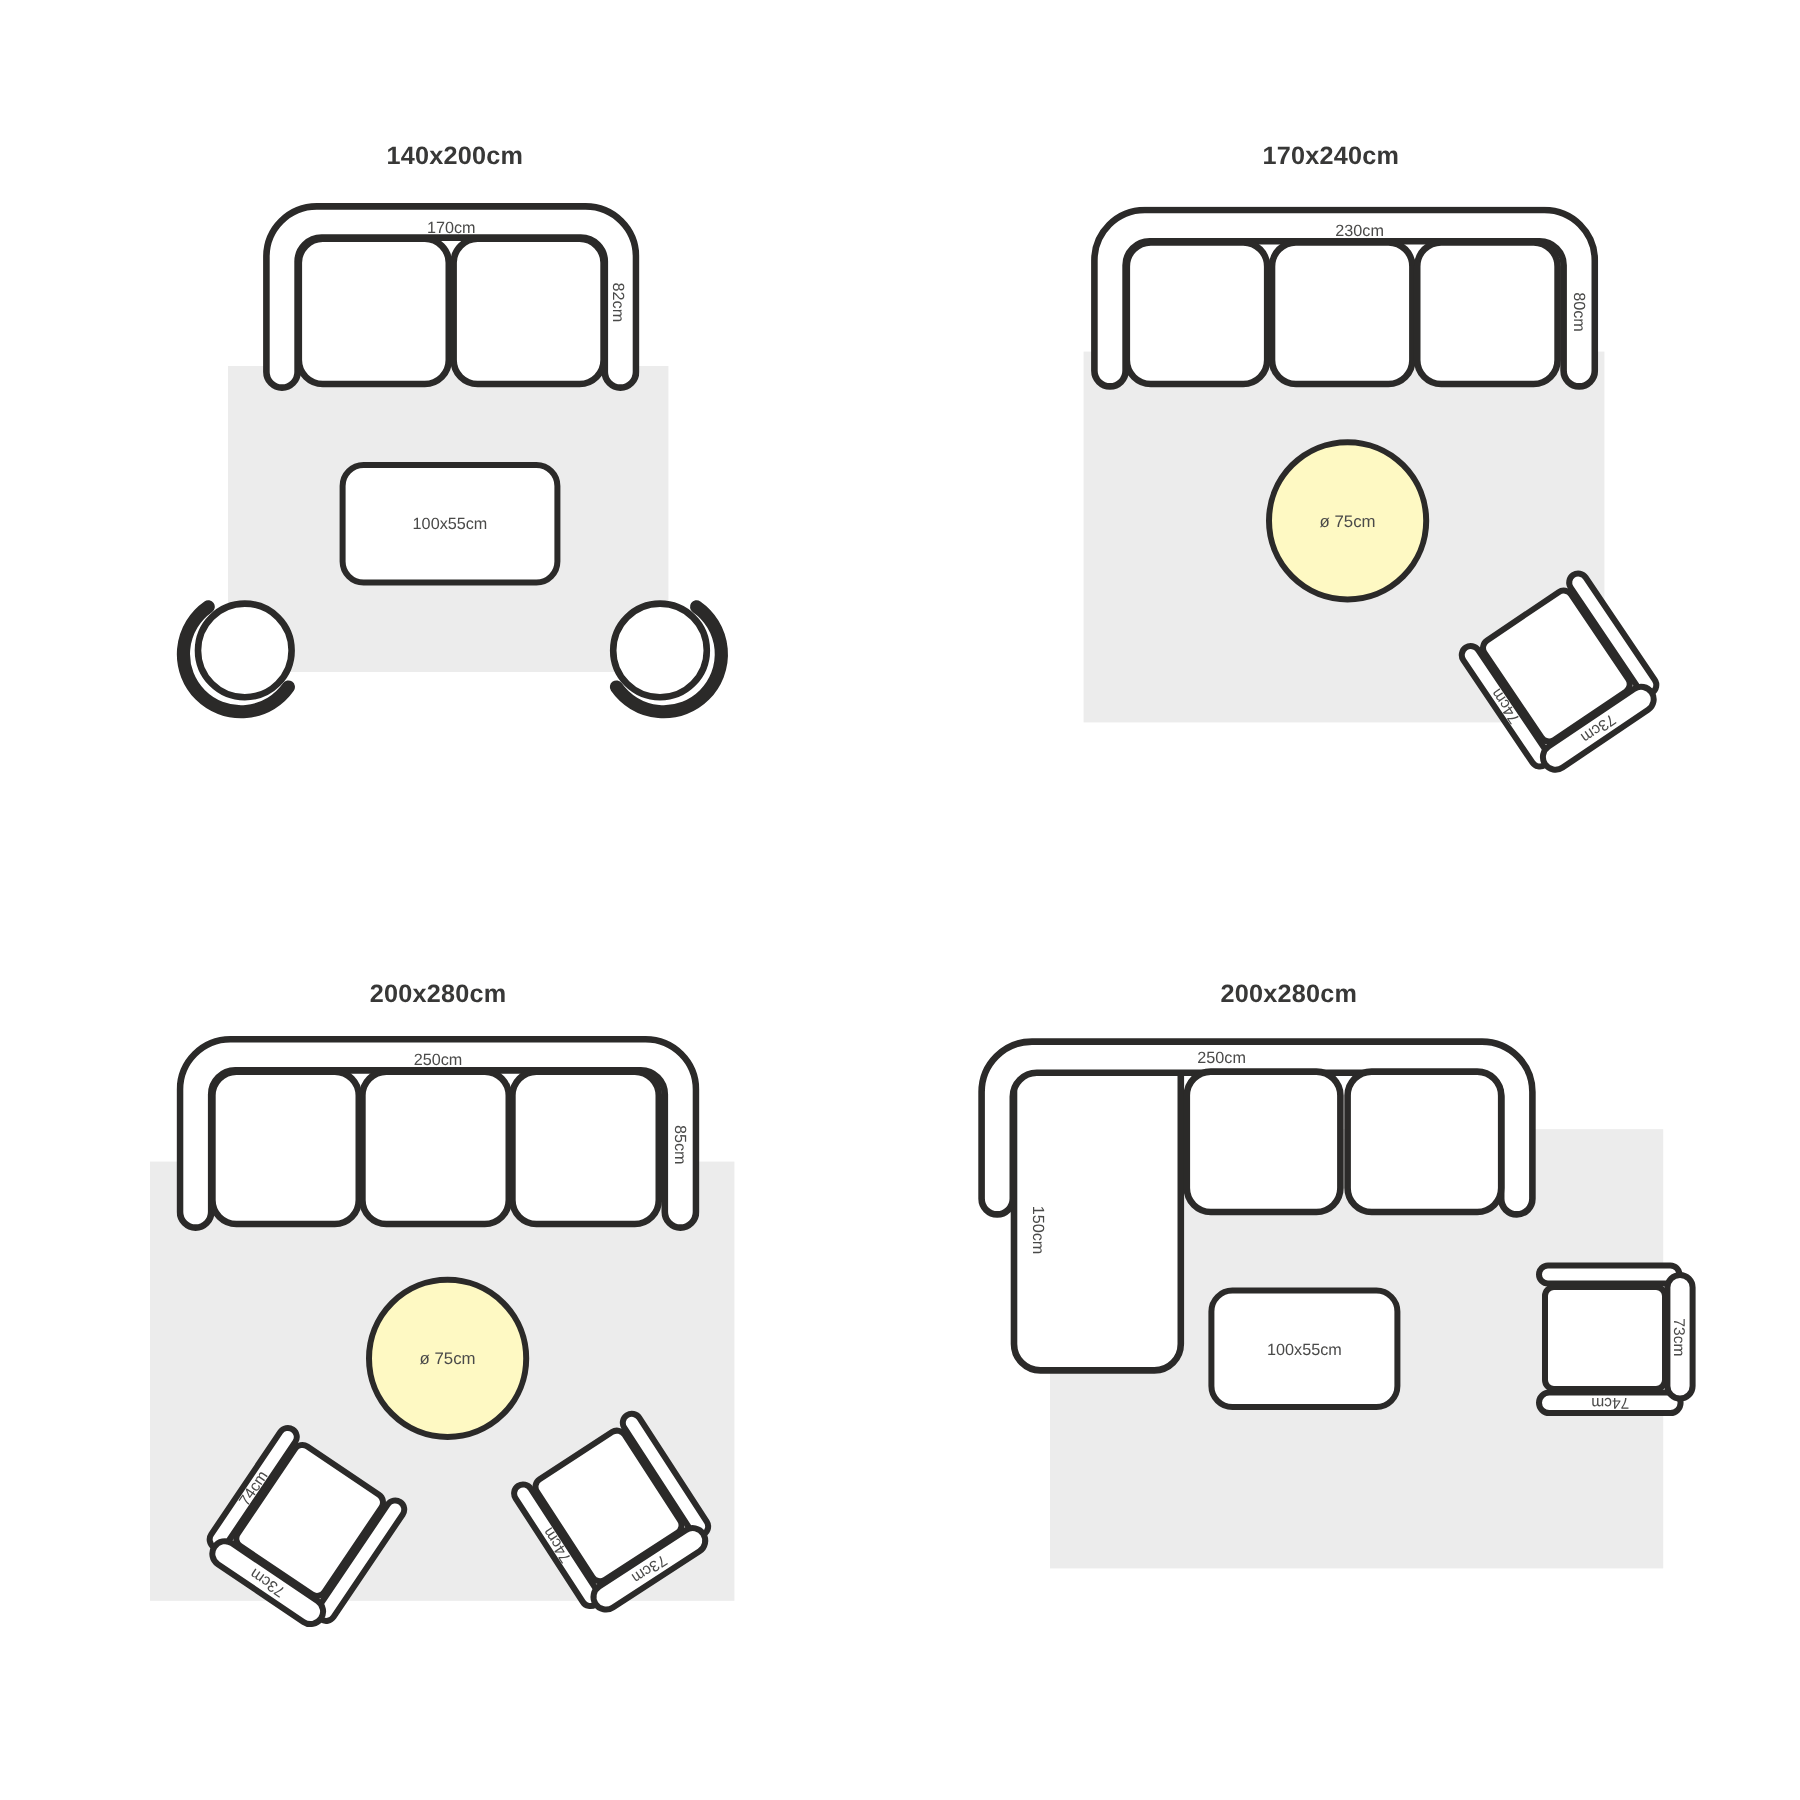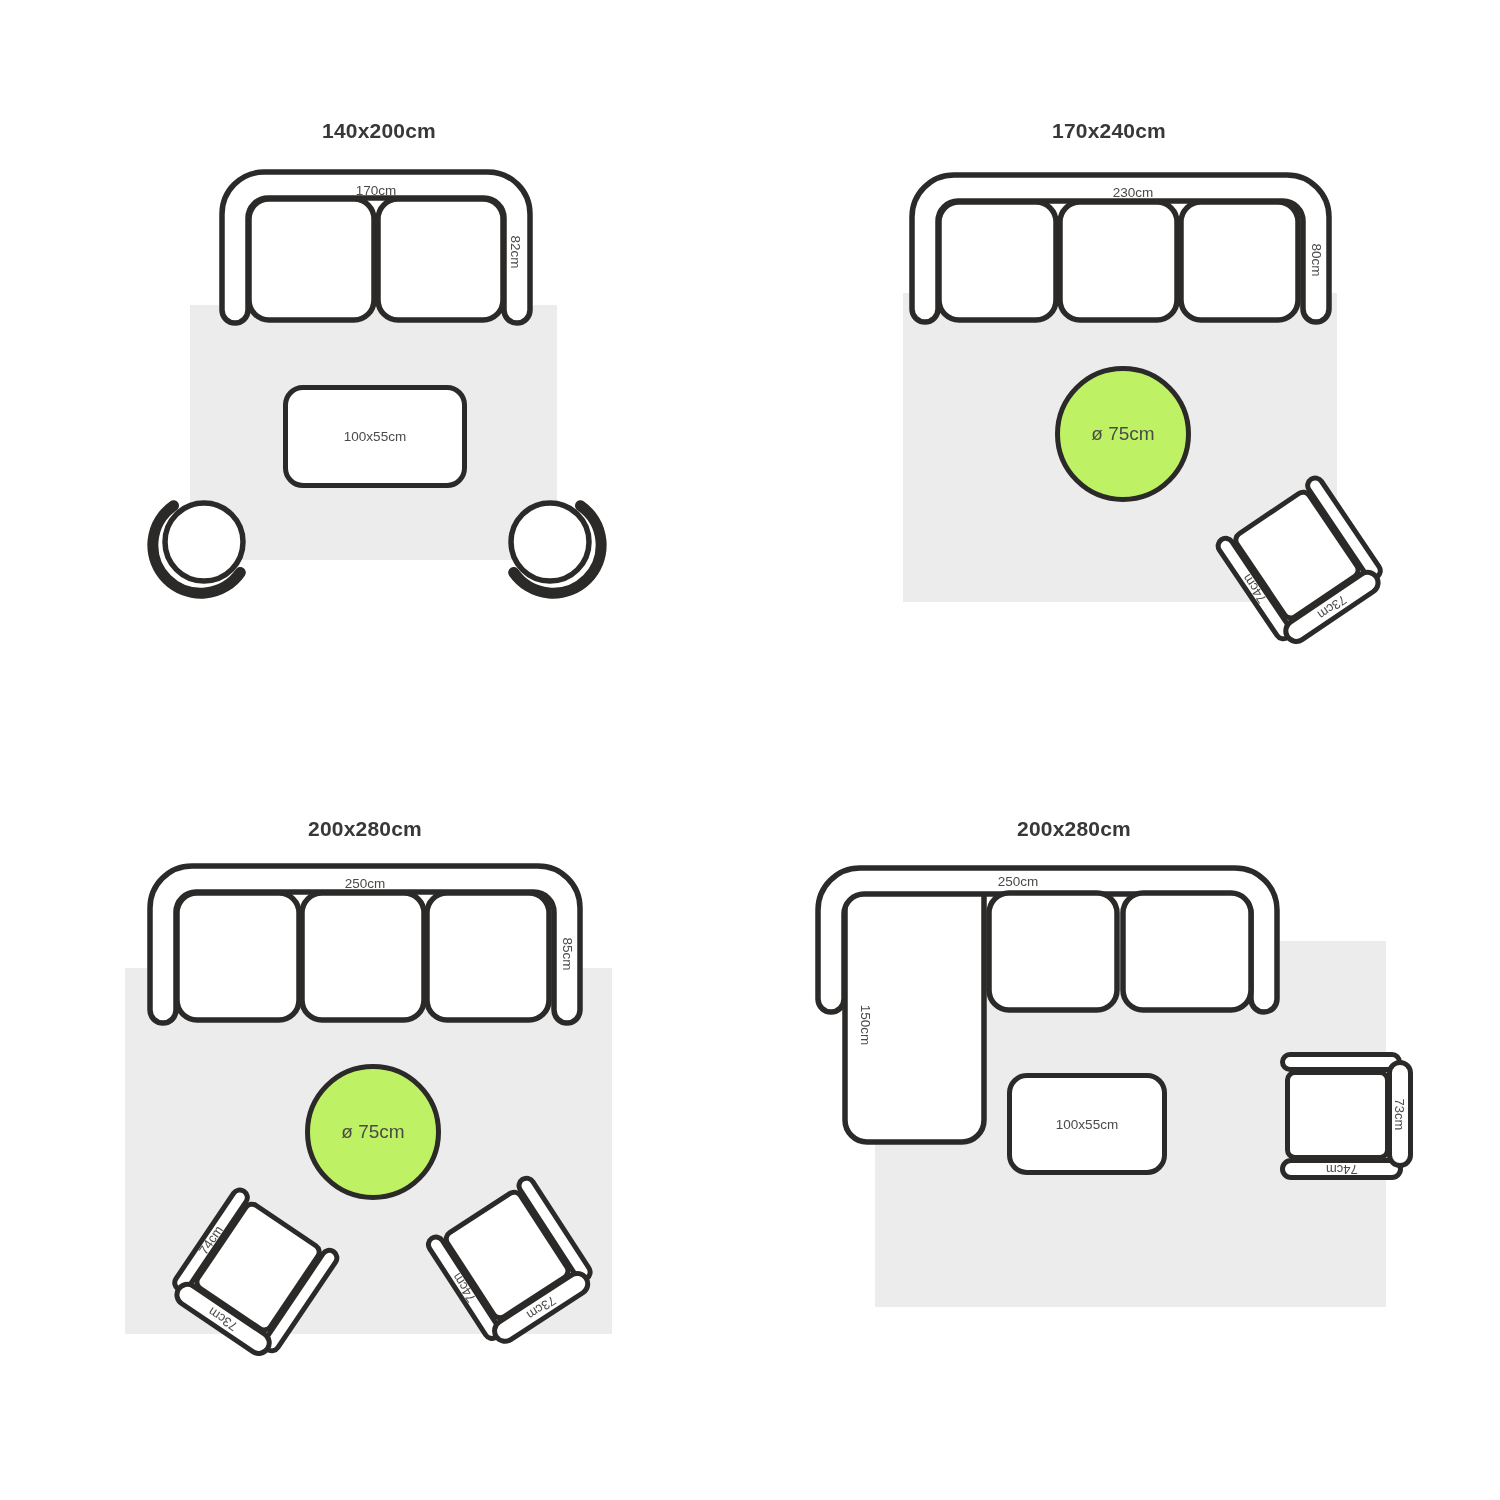--- a/index.html
+++ b/index.html
@@ -22,23 +22,23 @@
   .lbl.v{transform:translate(-50%,-50%) rotate(90deg);}
   .sofa path,.sofa rect{stroke:var(--ink);stroke-width:5.5;fill:#fff;stroke-linejoin:round;}
   .tub .ring{fill:none;stroke:var(--ink);stroke-width:11;stroke-linecap:round;}
   .tub .seat-circle{fill:#fff;stroke:var(--ink);stroke-width:5.5;}
   .table-rect{
     position:absolute;background:#fff;border:5px solid var(--ink);border-radius:20px;
     display:flex;align-items:center;justify-content:center;
     font-size:13.5px;color:var(--label);
   }
   .table-round{
-    position:absolute;background:#bef264;border:5px solid var(--ink);border-radius:50%;
+    position:absolute;background:#fef9c3;border:5px solid var(--ink);border-radius:50%;
     display:flex;align-items:center;justify-content:center;
-    font-size:19px;color:var(--label);
+    font-size:14px;color:var(--label);
   }
   
   .chair{position:absolute;width:128px;height:133px;}
   .chair .seat{position:absolute;left:18px;top:5px;width:92px;height:105px;
     background:#fff;border:5px solid var(--ink);border-radius:10px;}
   .chair .arm{position:absolute;top:0;width:20px;height:123px;
     background:#fff;border:5px solid var(--ink);border-radius:12px;
     display:flex;align-items:center;justify-content:center;}
   .chair .arm.l{left:0;}
   .chair .arm.r{left:108px;}

